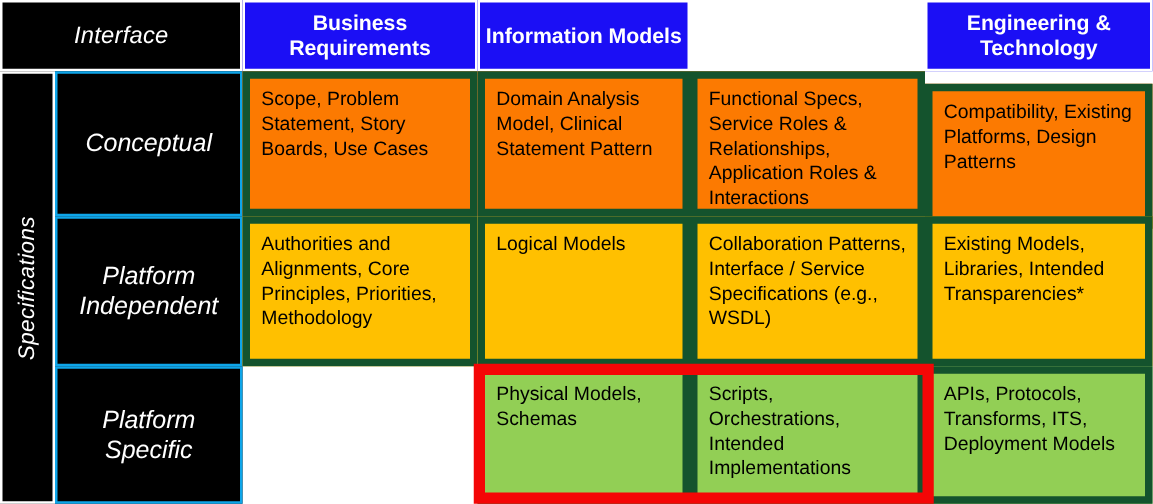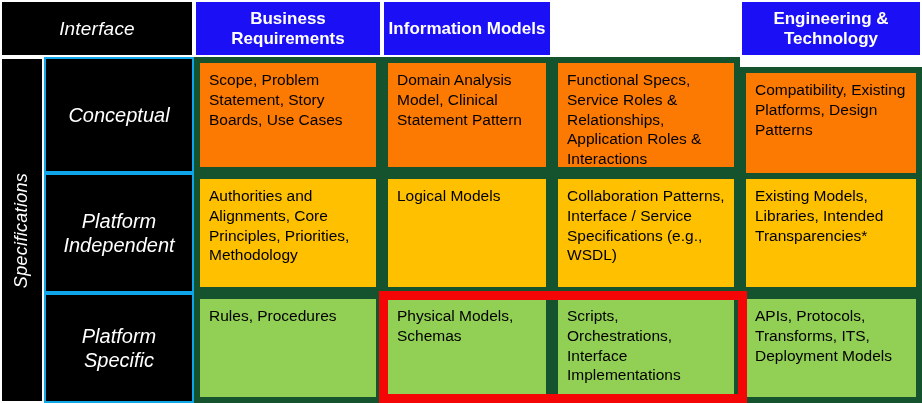--- a/index.html
+++ b/index.html
@@ -143,23 +143,22 @@
   <div class="cell body-cell tier-independent" style="left:194px; top:173px; width:188px; height:120px;">Authorities and Alignments,  Core Principles, Priorities, Methodology</div>
 
   <div class="cell body-cell tier-independent" style="left:382px; top:173px; width:170px; height:120px;">Logical Models</div>
 
   <div class="cell body-cell tier-independent" style="left:552px; top:173px; width:188px; height:120px;">Collaboration Patterns, Interface / Service Specifications (e.g., WSDL)</div>
 
   <div class="cell body-cell tier-independent" style="left:740px; top:173px; width:182px; height:120px;">Existing Models, Libraries, Intended Transparencies*</div>
 
   <div class="cell row-header" style="left:44px; top:293px; width:150px; height:110px;">Platform Specific</div>
 
-  <div class="cell body-cell tier-specific" style="left:194px; top:293px; width:188px; height:110px;">Rules, Procedures</div>
 
   <div class="cell body-cell tier-specific" style="left:382px; top:293px; width:170px; height:110px;">Physical Models, Schemas</div>
 
-  <div class="cell body-cell tier-specific" style="left:552px; top:293px; width:188px; height:110px;">Scripts, Orchestrations, Interface Implementations</div>
+  <div class="cell body-cell tier-specific" style="left:552px; top:293px; width:188px; height:110px;">Scripts, Orchestrations, Intended Implementations</div>
 
   <div class="cell body-cell tier-specific" style="left:740px; top:293px; width:182px; height:110px;">APIs, Protocols, Transforms, ITS, Deployment Models</div>
 
   <div id="highlight-box" style="left:379px; top:291px; width:368px; height:112px;"></div>
 
 </div>
 
 </body></html>

